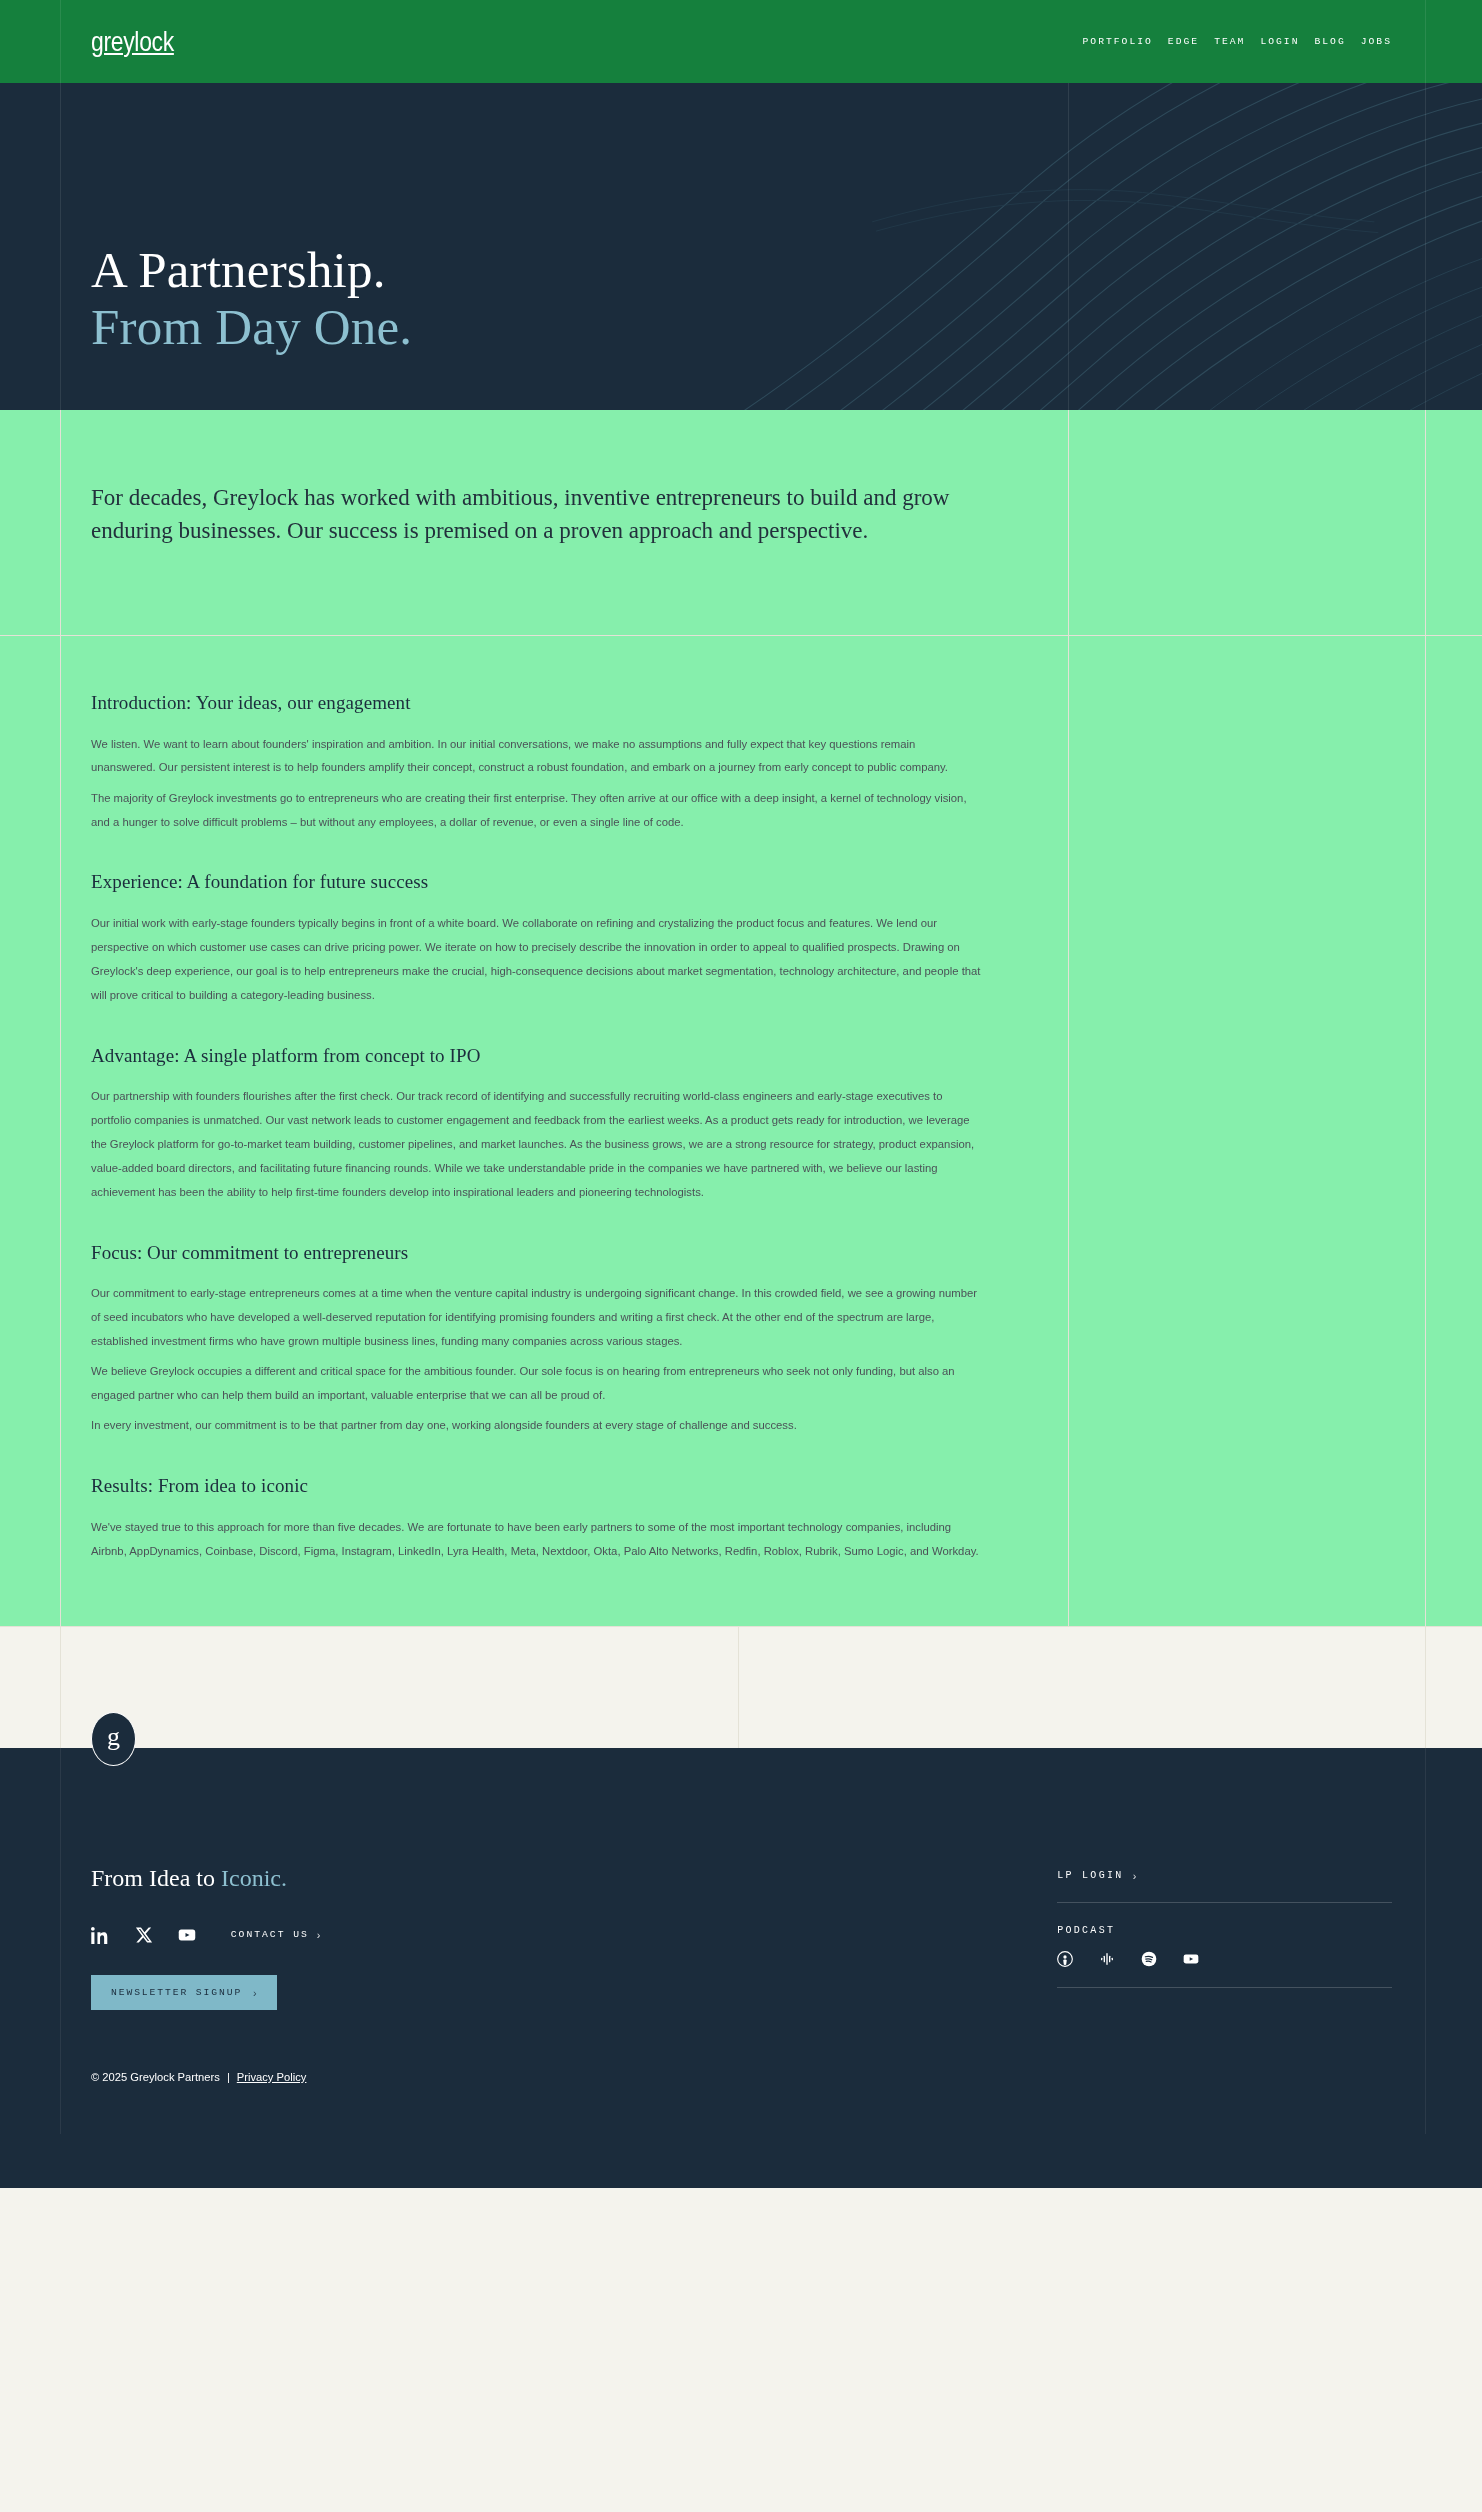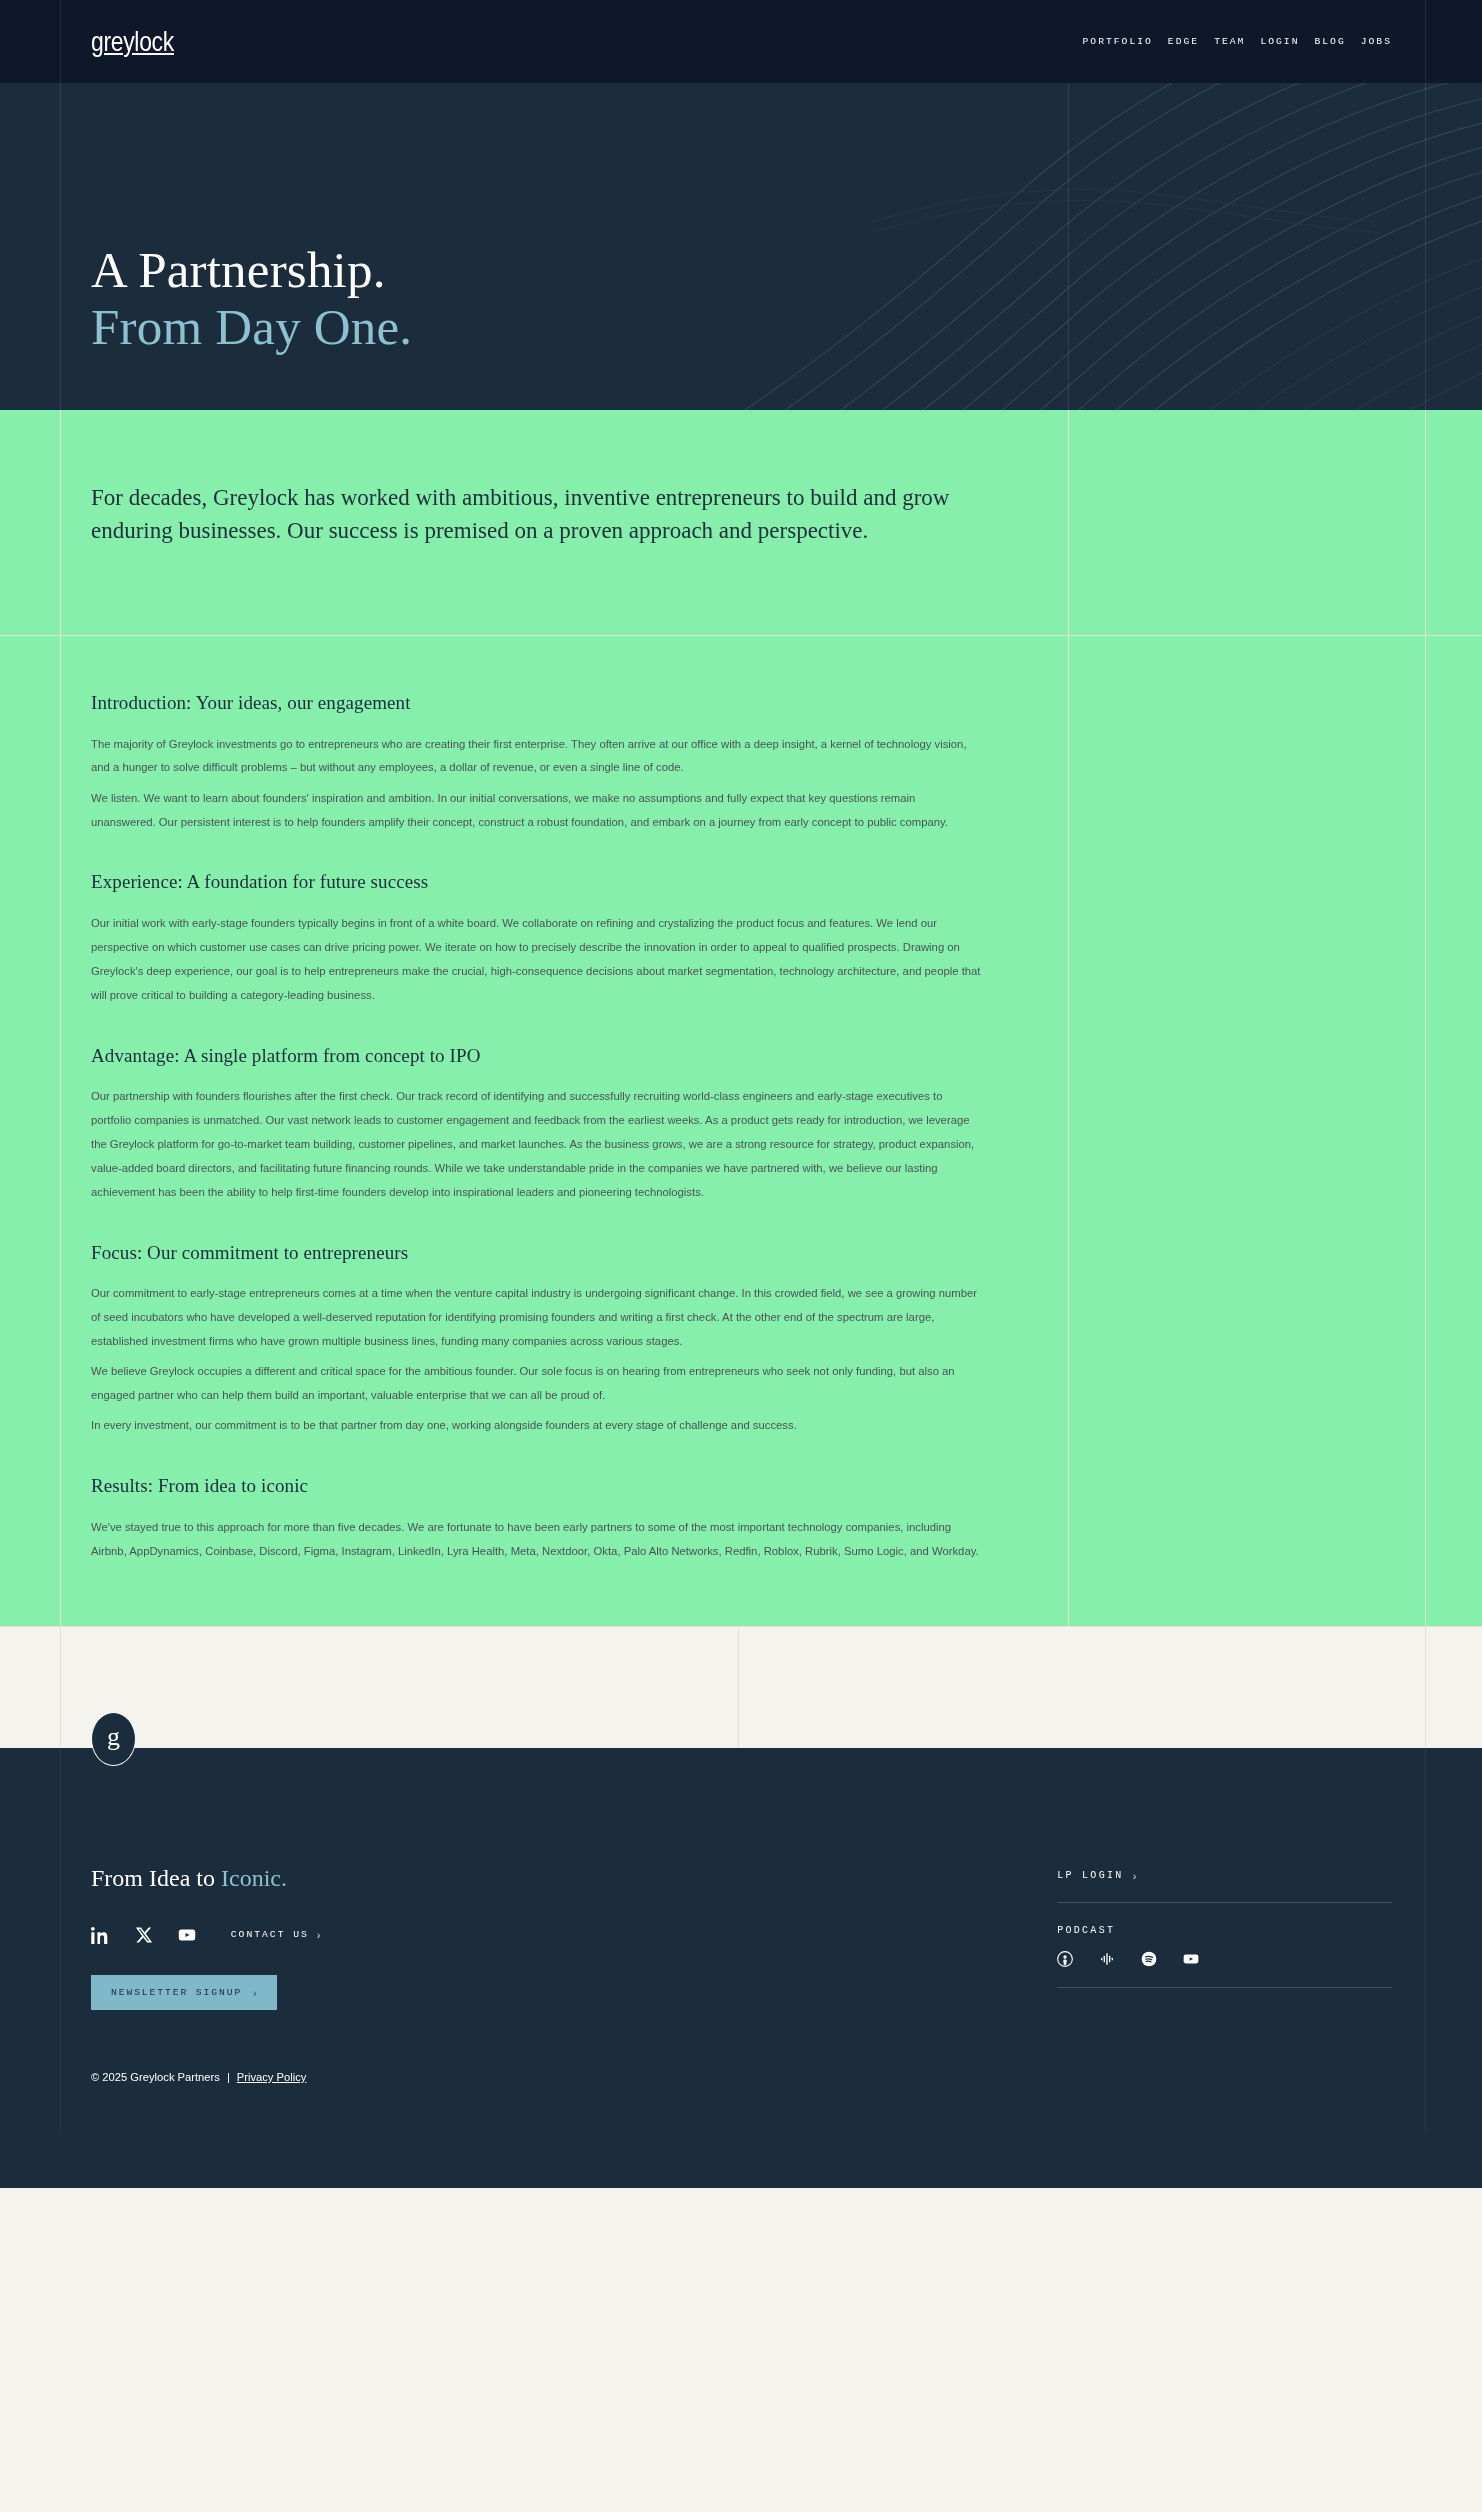--- a/index.html
+++ b/index.html
@@ -7,21 +7,21 @@
   body {
     background:#f4f3ed;
     font-family:"Liberation Sans", sans-serif;
     -webkit-font-smoothing:antialiased;
   }
   .page { width:1483px; position:relative; }
 
   
   .header {
     height:83px;
-    background:#0f172a;
+    background:#15803d;
     display:flex;
     align-items:center;
     position:relative;
     z-index:5;
   }
   .header-inner {
     width:100%;
     padding:0 91px 0 91px;
     display:flex;
     align-items:center;
@@ -320,22 +320,22 @@
     </div>
   </section>
 
   <section class="cream article-sec">
     <div class="rule-v" style="left:60px; top:0; bottom:0;"></div>
     <div class="rule-v" style="left:1068px; top:0; bottom:0;"></div>
     <div class="rule-v" style="left:1425px; top:0; bottom:0;"></div>
     <div class="article">
 
       <h2 class="first">Introduction: Your ideas, our engagement</h2>
+      <p>We listen. We want to learn about founders' inspiration and ambition. In our initial conversations, we make no assumptions and fully expect that key questions remain unanswered. Our persistent interest is to help founders amplify their concept, construct a robust foundation, and embark on a journey from early concept to public company.</p>
       <p>The majority of Greylock investments go to entrepreneurs who are creating their first enterprise. They often arrive at our office with a deep insight, a kernel of technology vision, and a hunger to solve difficult problems – but  without any employees, a dollar of revenue, or even a single line of code.</p>
-      <p>We listen. We want to learn about founders' inspiration and ambition. In our initial conversations, we make no assumptions and fully expect that key questions remain unanswered. Our persistent interest is to help founders amplify their concept, construct a robust foundation, and embark on a journey from early concept to public company.</p>
 
       <h2>Experience: A foundation for future success</h2>
       <p>Our initial work with early-stage founders typically begins in front of a white board. We collaborate on refining and crystalizing the product focus and features. We lend our perspective on which customer use cases can drive pricing power. We iterate on how to precisely describe the innovation in order to appeal to qualified prospects. Drawing on Greylock's deep experience, our goal is to help entrepreneurs make the crucial, high-consequence decisions about market segmentation, technology architecture, and people that will prove critical to building a category-leading business.</p>
 
       <h2>Advantage: A single platform from concept to IPO</h2>
       <p>Our partnership with founders flourishes after the first check. Our track record of identifying and successfully recruiting world-class engineers and early-stage executives to portfolio companies is unmatched. Our vast network leads to customer engagement and feedback from the earliest weeks. As a product gets ready for introduction, we leverage the Greylock platform for go-to-market team building, customer pipelines, and market launches. As the business grows, we are a strong resource for strategy, product expansion, value-added board directors, and facilitating future financing rounds. While we take understandable pride in the companies we have partnered with, we believe our lasting achievement has been the ability to help first-time founders develop into inspirational leaders and pioneering technologists.</p>
 
       <h2>Focus: Our commitment to entrepreneurs</h2>
       <p>Our commitment to early-stage entrepreneurs comes at a time when the venture capital industry is undergoing significant change. In this crowded field, we see a growing number of seed incubators who have developed a well-deserved reputation for identifying promising founders and writing a first check. At the other end of the spectrum are large, established investment firms who have grown multiple business lines, funding many companies across various stages.</p>
       <p>We believe Greylock occupies a different and critical space for the ambitious founder. Our sole focus is on hearing from entrepreneurs who seek not only funding, but also an engaged partner who can help them build an important, valuable enterprise that we can all be proud of.</p>

